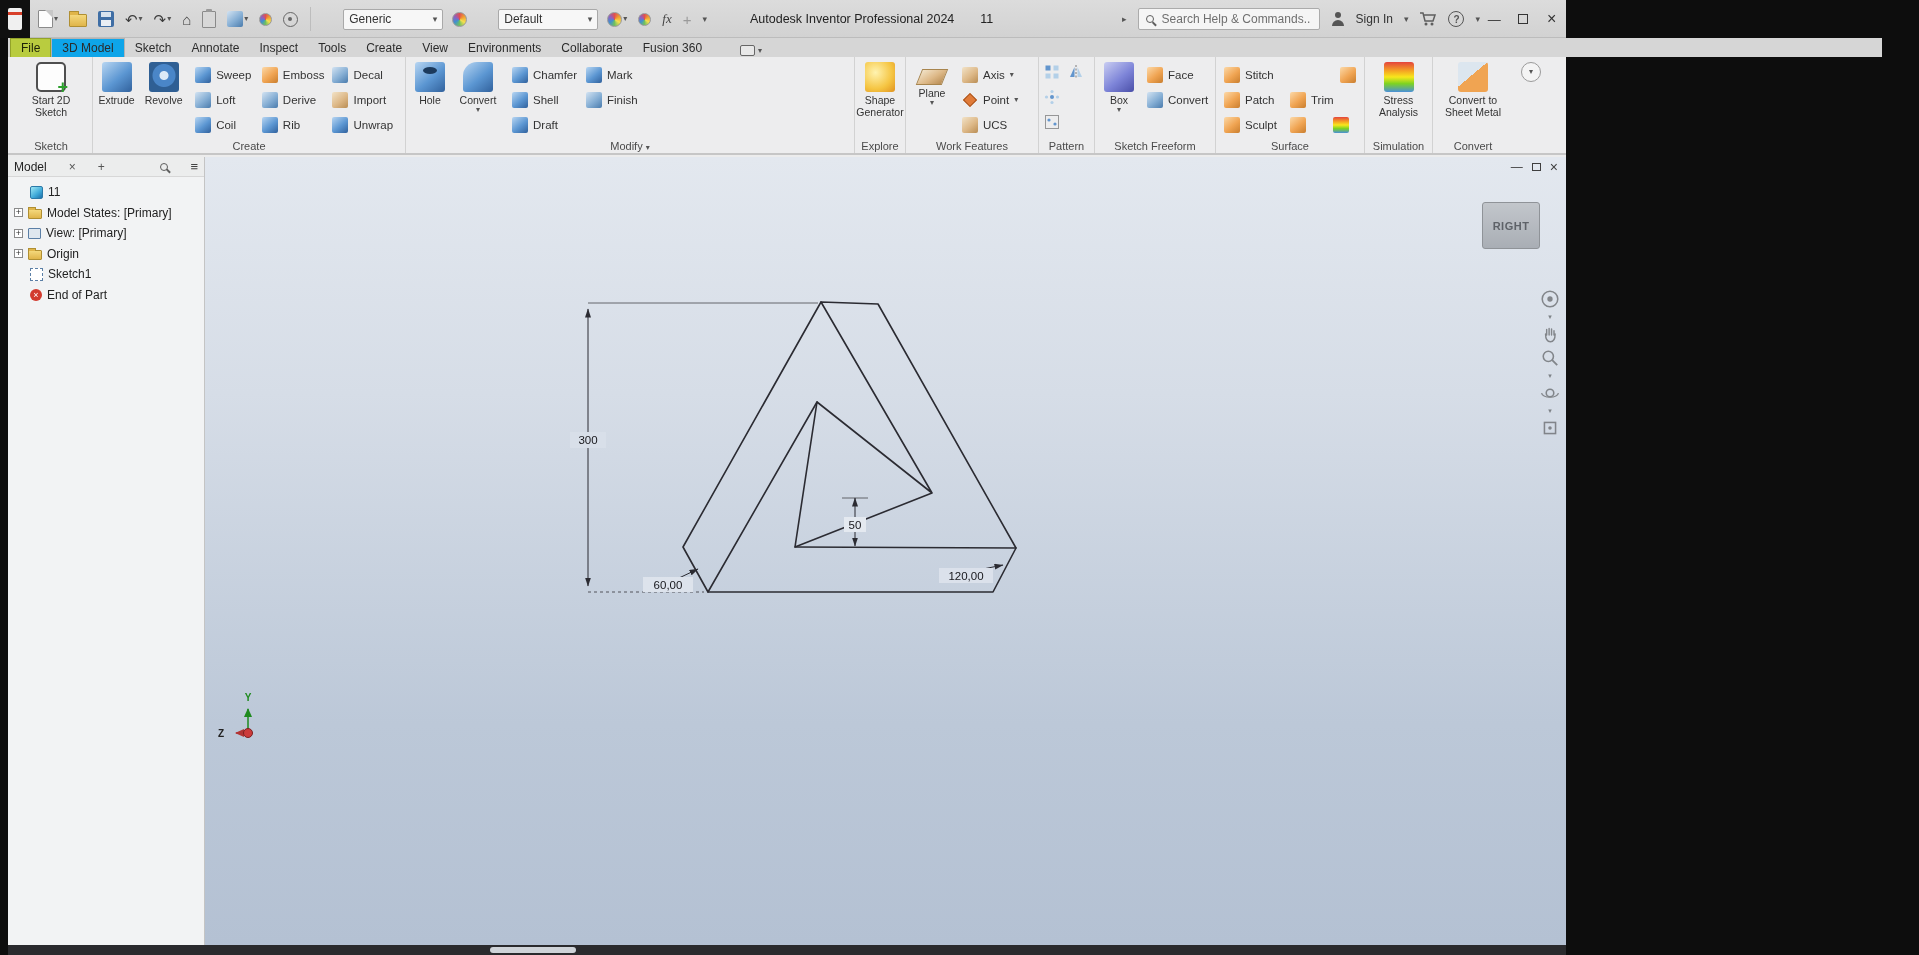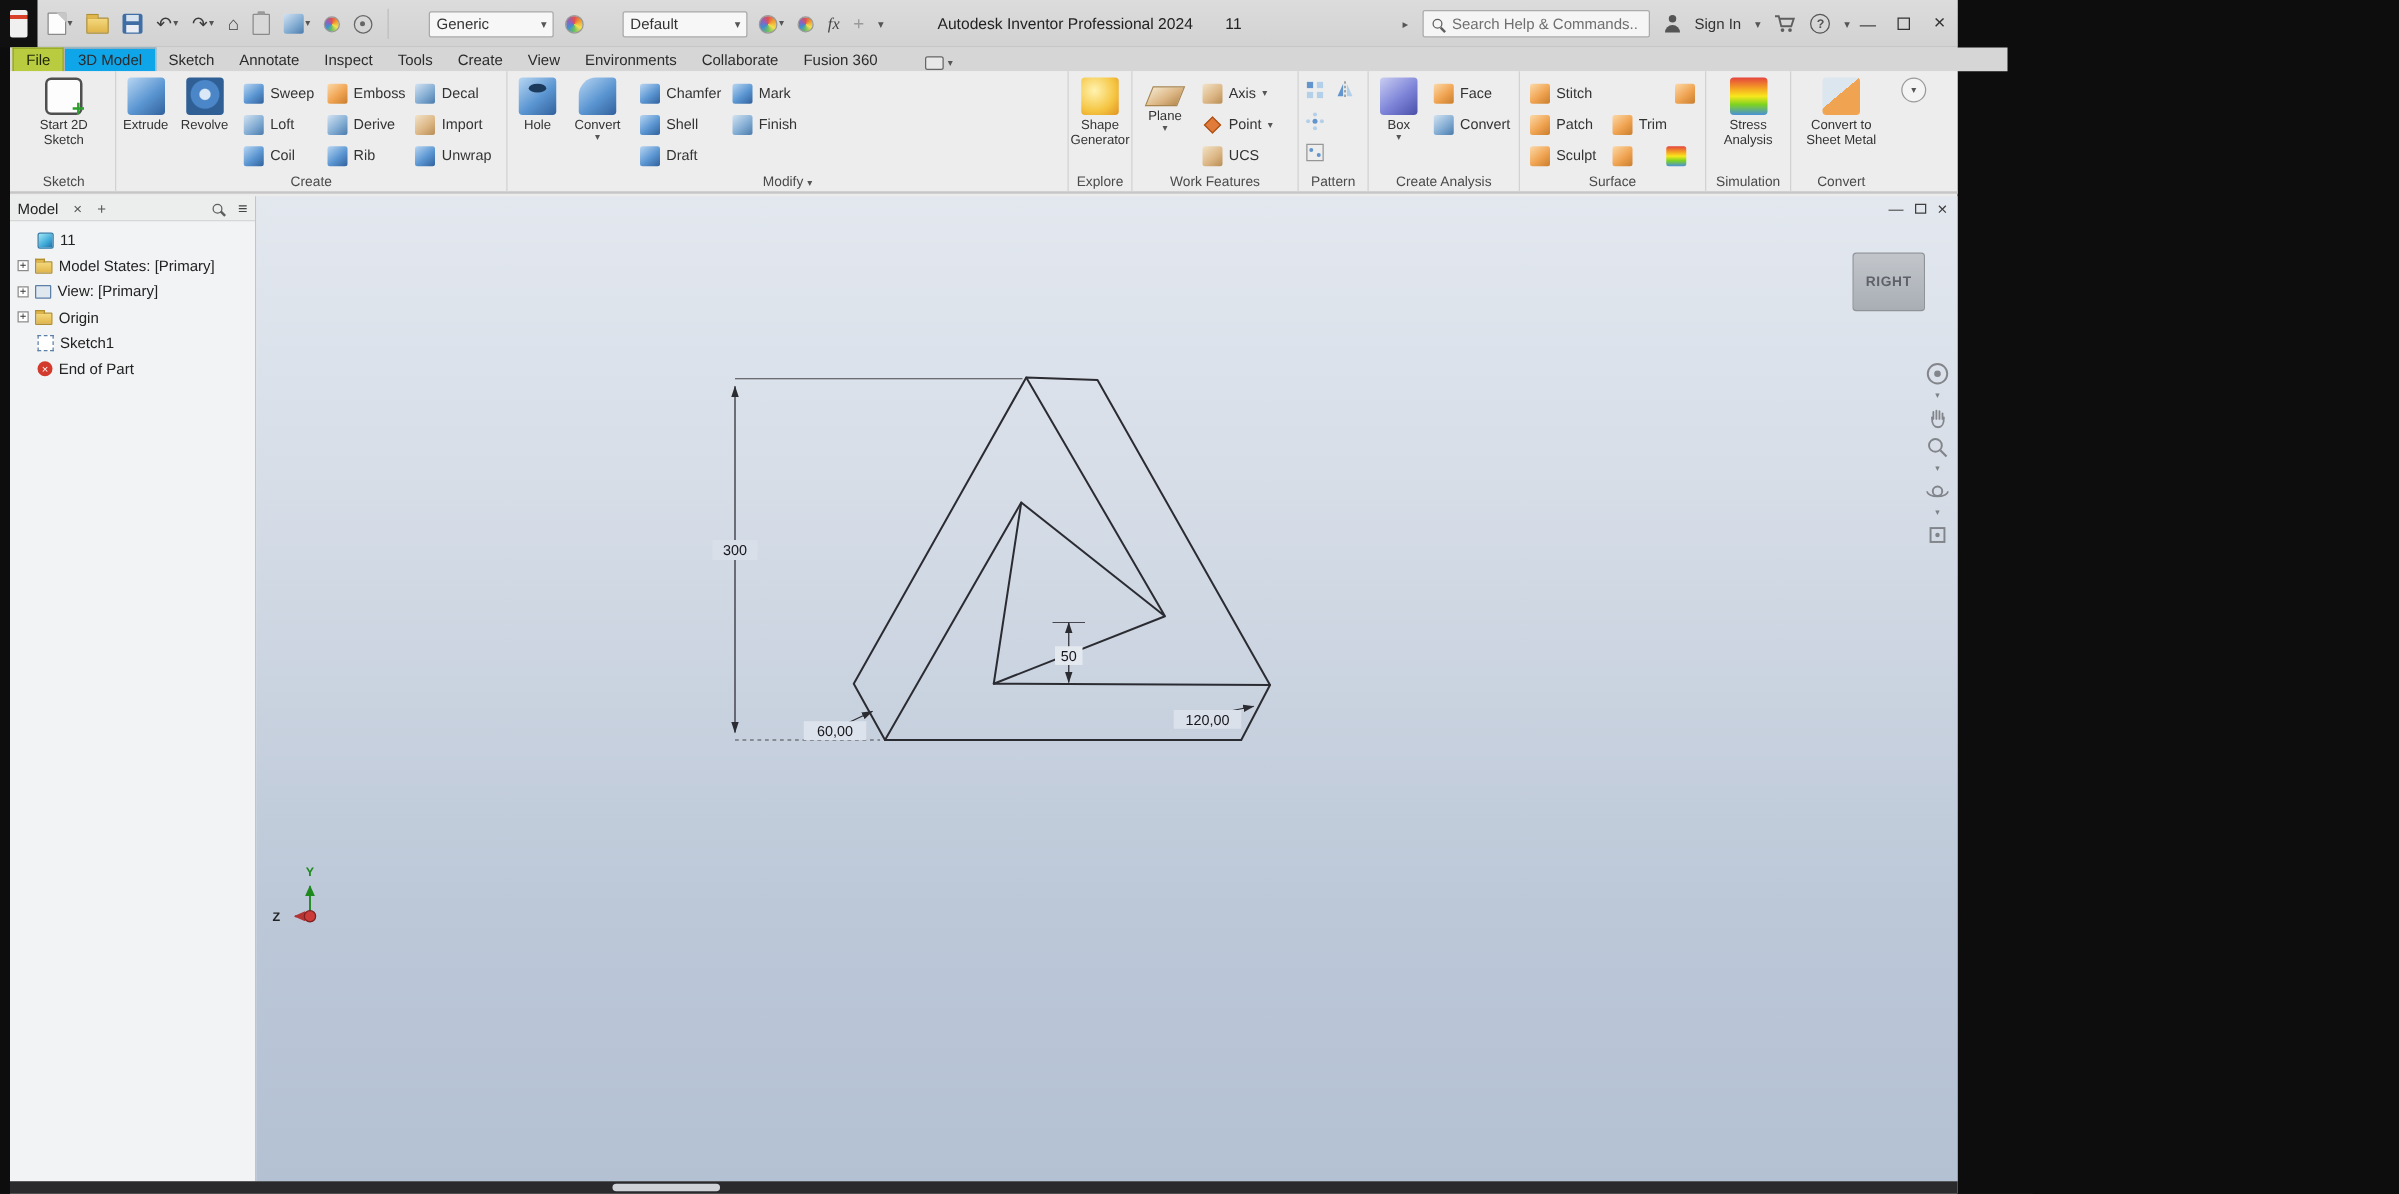--- a/index.html
+++ b/index.html
@@ -42,21 +42,21 @@
   .person{width:14px;height:14px;position:relative;}
   .person::before{content:"";position:absolute;left:4px;top:0;width:6px;height:6px;border-radius:50%;background:#555;}
   .person::after{content:"";position:absolute;left:1px;bottom:0;width:12px;height:6px;border-radius:6px 6px 0 0;background:#555;}
   .signin{font-size:12px;color:#333;cursor:pointer;}
   .help{width:16px;height:16px;border-radius:50%;border:1.5px solid #555;display:flex;align-items:center;justify-content:center;font-size:10px;color:#555;font-weight:bold;}
   .winbtns{position:absolute;right:0;top:0;width:86px;height:38px;display:flex;align-items:center;justify-content:space-around;}
   .wbtn{font-size:13px;color:#333;cursor:pointer;width:22px;text-align:center;}
   .maxbox{display:inline-block;width:10px;height:10px;border:1.5px solid #333;}
 
   
-  .tabsrow{position:absolute;left:0;top:38px;width:1598px;height:19px;background:#d6d6d6;display:flex;align-items:flex-end;padding-left:2px;}
+  .tabsrow{position:absolute;left:0;top:38px;width:1874px;height:19px;background:#d6d6d6;display:flex;align-items:flex-end;padding-left:2px;}
   .tab{padding:2px 10px 2px;font-size:12px;color:#2b2b2b;cursor:pointer;white-space:nowrap;}
   .tab.file{background:#b9cc3f;border:1px solid #93a329;border-bottom:none;color:#1e2408;}
   .tab.active{background:#0ea5e9;border:1px solid #b3b3b3;border-bottom:none;}
   .ribbon-display{display:flex;align-items:center;gap:3px;margin-left:24px;padding:1px 4px;cursor:pointer;}
   .i-screen{width:15px;height:11px;border:1.5px solid #666;border-radius:2px;background:#e8e8e8;}
 
   
   .ribbon{position:absolute;left:0;top:57px;width:1558px;height:98px;background:#ededee;border-bottom:2px solid #c6c6c6;}
   .rgroup{position:absolute;top:0;height:96px;border-right:1px solid #d2d2d2;}
   .glabel{position:absolute;bottom:1px;left:0;right:0;text-align:center;font-size:11px;color:#4a4a4a;white-space:nowrap;cursor:pointer;}
@@ -80,21 +80,21 @@
   .ic-sk2d::after{content:"+";position:absolute;right:-4px;bottom:-8px;color:#2ca02c;font-size:18px;font-weight:bold;}
   .ic-hole{position:relative;}
   .ic-hole::after{content:"";position:absolute;left:8px;top:5px;width:14px;height:7px;border-radius:50%;background:#1c3least;background:#1c3a5c;}
   .ic-fillet{border-top-left-radius:14px;}
   .ic-revolve{background:radial-gradient(circle at 50% 45%,#dbe9f7 0 4px,#4a86c8 5px 11px,#2f5f94 12px);}
   .ic-plane{width:26px;height:16px;margin-top:7px;transform:skewX(-22deg);background:linear-gradient(140deg,#f2e3c8,#ddb887 55%,#b98d54);border:1px solid #a8854e;}
   .ic-point{width:10px;height:10px;margin:3px;transform:rotate(45deg);background:#e07b39;border:1px solid #a8531c;}
 
   
   .browser{position:absolute;left:0;top:157px;width:197px;height:788px;background:#f2f3f4;border-right:1px solid #c4c4c4;font-size:12px;}
-  .bheader{height:20px;display:flex;align-items:center;gap:12px;padding:0 6px;border-bottom:1px solid #d7d7d7;background:#eceded;}
+  .bheader{height:20px;display:flex;align-items:center;gap:22px;padding:0 6px;border-bottom:1px solid #d7d7d7;background:#eceded;}
   .bheader .spacer{flex:1;}
   .hamburger{font-size:13px;color:#444;cursor:pointer;}
   .tclose{font-size:12px;color:#555;cursor:pointer;}
   .tplus{font-size:12px;color:#555;cursor:pointer;}
   .tree{padding:5px 0 0 4px;}
   .trow{display:flex;align-items:center;gap:5px;height:20.5px;cursor:pointer;padding-left:2px;}
   .trow .indent{width:11px;flex:none;}
   .expander{width:9px;height:9px;flex:none;border:1px solid #8a8a8a;background:#fff;font-size:9px;line-height:7px;text-align:center;color:#333;cursor:pointer;}
   .tico-part{width:13px;height:13px;flex:none;border-radius:2px;background:linear-gradient(140deg,#9fe8f5,#3fa9d8 60%,#1f6fa8);border:1px solid #2c7aa8;}
   .tico-folder{width:14px;height:10px;flex:none;background:linear-gradient(180deg,#f4d87c,#e0b54a);border:1px solid #b08f32;border-radius:1px;position:relative;margin-top:2px;}
@@ -429,21 +429,21 @@
           <div class="sb">
                 <span class="ic i16 ig-orange"></span>
                 <span>Face</span>
               </div>
           <div class="sb">
                 <span class="ic i16 ig-steel"></span>
                 <span>Convert</span>
               </div>
         </div>
       </div>
-      <div class="glabel">Create Analysis</div>
+      <div class="glabel">Sketch Freeform</div>
     </div>
 
     <div class="rgroup" style="left:1208px;width:149px;">
       <div class="gbody">
         <div class="scol" style="width:66px;margin-left:4px;">
           <div class="sb">
                 <span class="ic i16 ig-orange"></span>
                 <span>Stitch</span>
               </div>
           <div class="sb">

